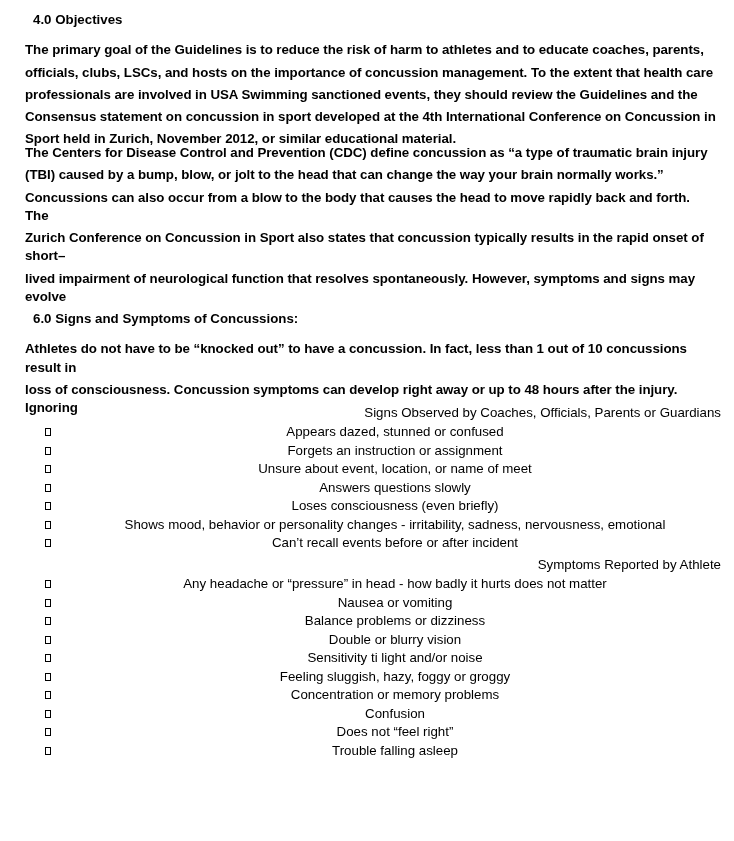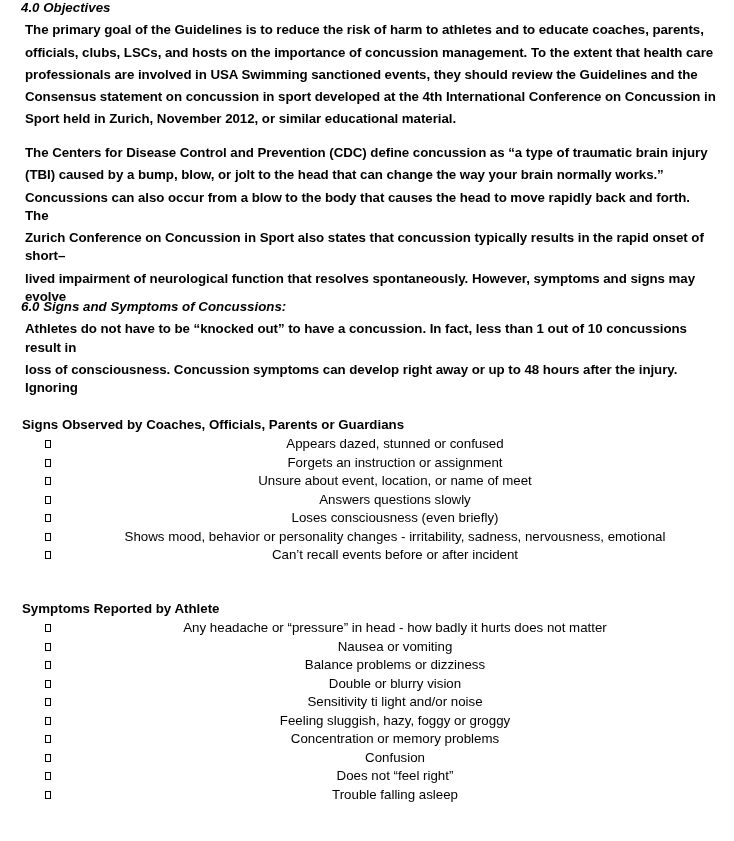--- a/index.html
+++ b/index.html
@@ -18,43 +18,43 @@
     }
     .page {
       position: absolute;
       left: 21px;
       top: 0;
       width: 700px;
     }
     .heading {
       font-weight: bold;
       line-height: 18.3px;
-      margin: 0;
-      font-style: italic;
+      margin: 12px;
     }
     .para {
       line-height: 18.3px;
       margin: 4px;
       letter-spacing: -0.05px;
       font-weight: bold;
     }
     .section {
       position: absolute;
       left: 0;
       width: 700px;
     }
     #sec-objectives { top: -1px; }
     #sec-what { top: 140px; }
     #sec-signs { top: 298px; }
     #sec-observed { top: 404px; }
-    #sec-reported { top: 588px; }
+    #sec-reported { top: 556px; }
     .list-heading {
-      font-weight: bold;
+      font-weight: normal;
       line-height: 18.3px;
-      margin: 12px 0 1px 1px;
+      margin: 0 0 1px 1px;
+      text-align: right;
     }
     ul.checklist {
       list-style: none;
       margin: 0;
       padding: 0;
     }
     ul.checklist li {
       position: relative;
       height: 18.5px;
       line-height: 18.5px;

